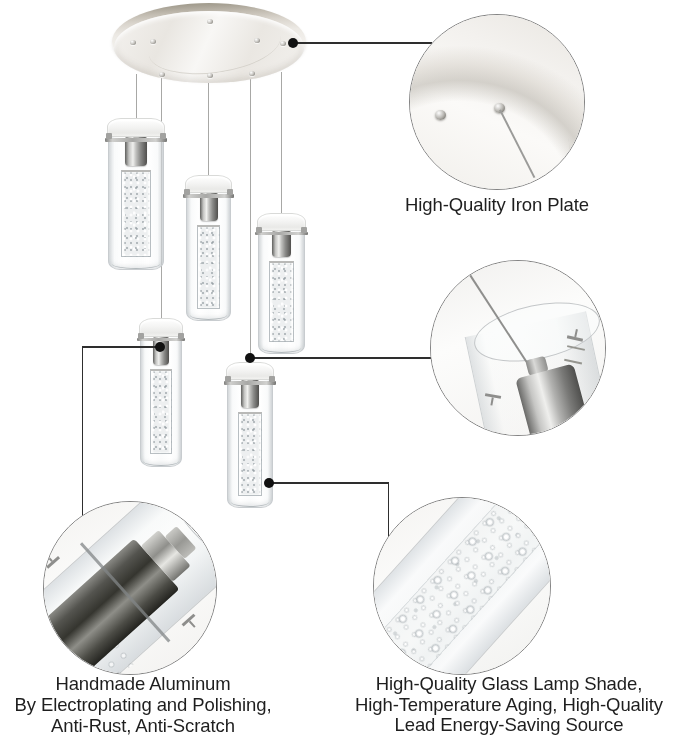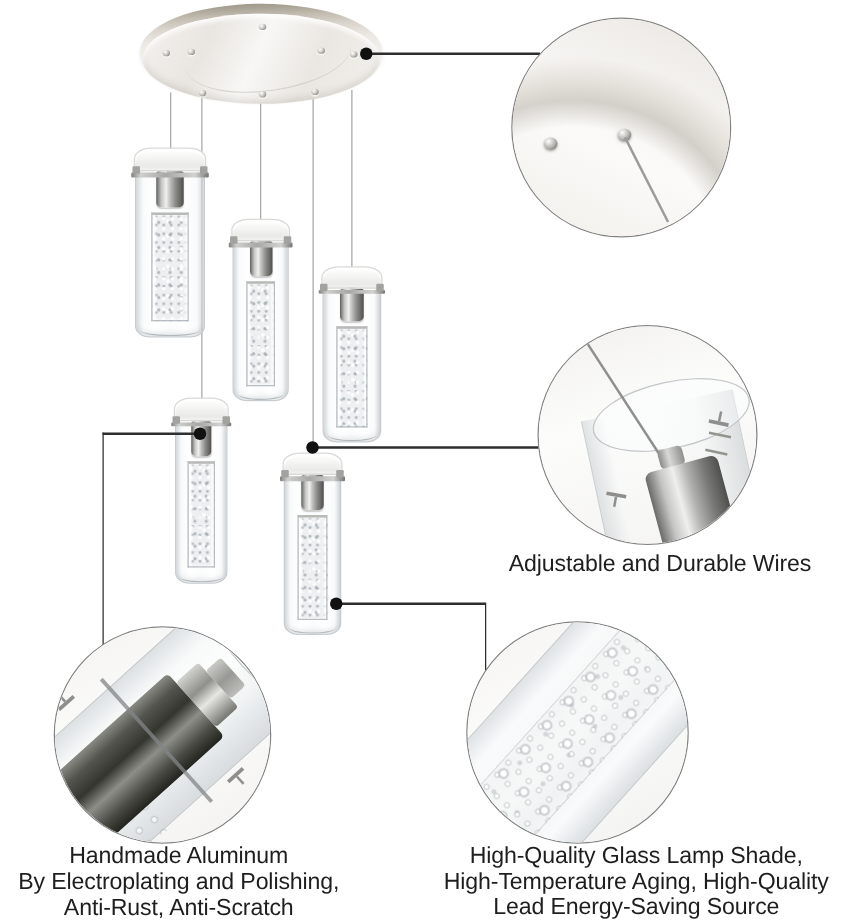--- a/index.html
+++ b/index.html
@@ -279,22 +279,22 @@
 
   <div id="c4" class="callout">
     <div class="c4-bg"></div>
     <div class="c4-rot">
       <div class="c4-tube"></div>
       <div class="c4-band"></div>
       <div class="c4-opening"></div>
     </div>
   </div>
 
-  <div id="cap-wires" class="caption">
-    <span class="cline">Adjustable and Durable Wires</span>
+  <div id="cap-iron" class="caption">
+    <span class="cline">High-Quality Iron Plate</span>
   </div>
   <div id="cap-aluminum" class="caption">
     <span class="cline">Handmade Aluminum</span>
     <span class="cline">By Electroplating and Polishing,</span>
     <span class="cline">Anti-Rust, Anti-Scratch</span>
   </div>
   <div id="cap-glass" class="caption">
     <span class="cline">High-Quality Glass Lamp Shade,</span>
     <span class="cline">High-Temperature Aging, High-Quality</span>
     <span class="cline">Lead Energy-Saving Source</span>

